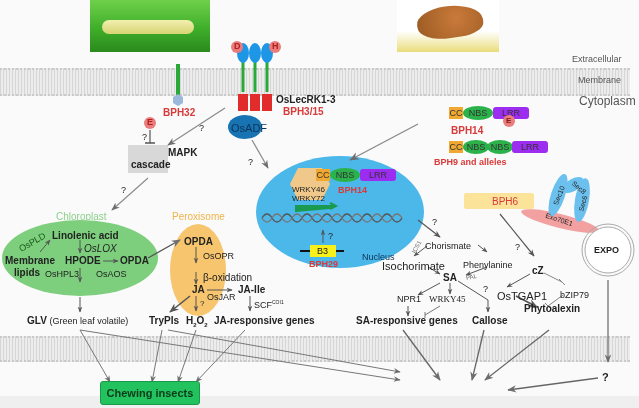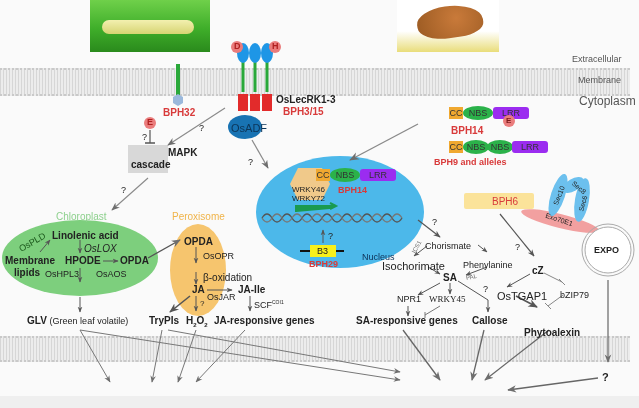--- a/index.html
+++ b/index.html
@@ -239,15 +239,18 @@
 
   <div class="t red" style="left:485px;top:197px;font-weight:normal;padding-left:7px;">BPH6</div>
   <div class="t" style="left:545px;top:216px;font-size:7px;transform:rotate(18deg);">Exo70E1</div>
   <div class="t" style="left:549px;top:192px;font-size:7px;transform:rotate(-68deg);">Sec10</div>
   <div class="t" style="left:571px;top:184px;font-size:7px;transform:rotate(40deg);">Sec8</div>
   <div class="t" style="left:575px;top:200px;font-size:7px;transform:rotate(-75deg);">Sec6</div>
   <div class="t b" style="left:594px;top:246px;font-size:9px;">EXPO</div>
   <div class="t b" style="left:532px;top:266px;">cZ</div>
   <div class="t" style="left:497px;top:291px;font-size:11px;">OsTGAP1</div>
   <div class="t" style="left:560px;top:291px;font-size:9px;">bZIP79</div>
-  <div class="t b" style="left:524px;top:328px;">Phytoalexin</div>
-
+  <div class="t b" style="left:524px;top:304px;">Phytoalexin</div>
+
+  <div style="position:absolute;left:100px;top:381px;width:98px;height:22px;background:#22c35e;border:1px solid #1a9a48;border-radius:3px;display:flex;align-items:center;justify-content:center;">
+    <span class="b" style="font-size:11px;color:#0c3a1a;">Chewing insects</span>
+  </div>
 </div>
 
 </body></html>

